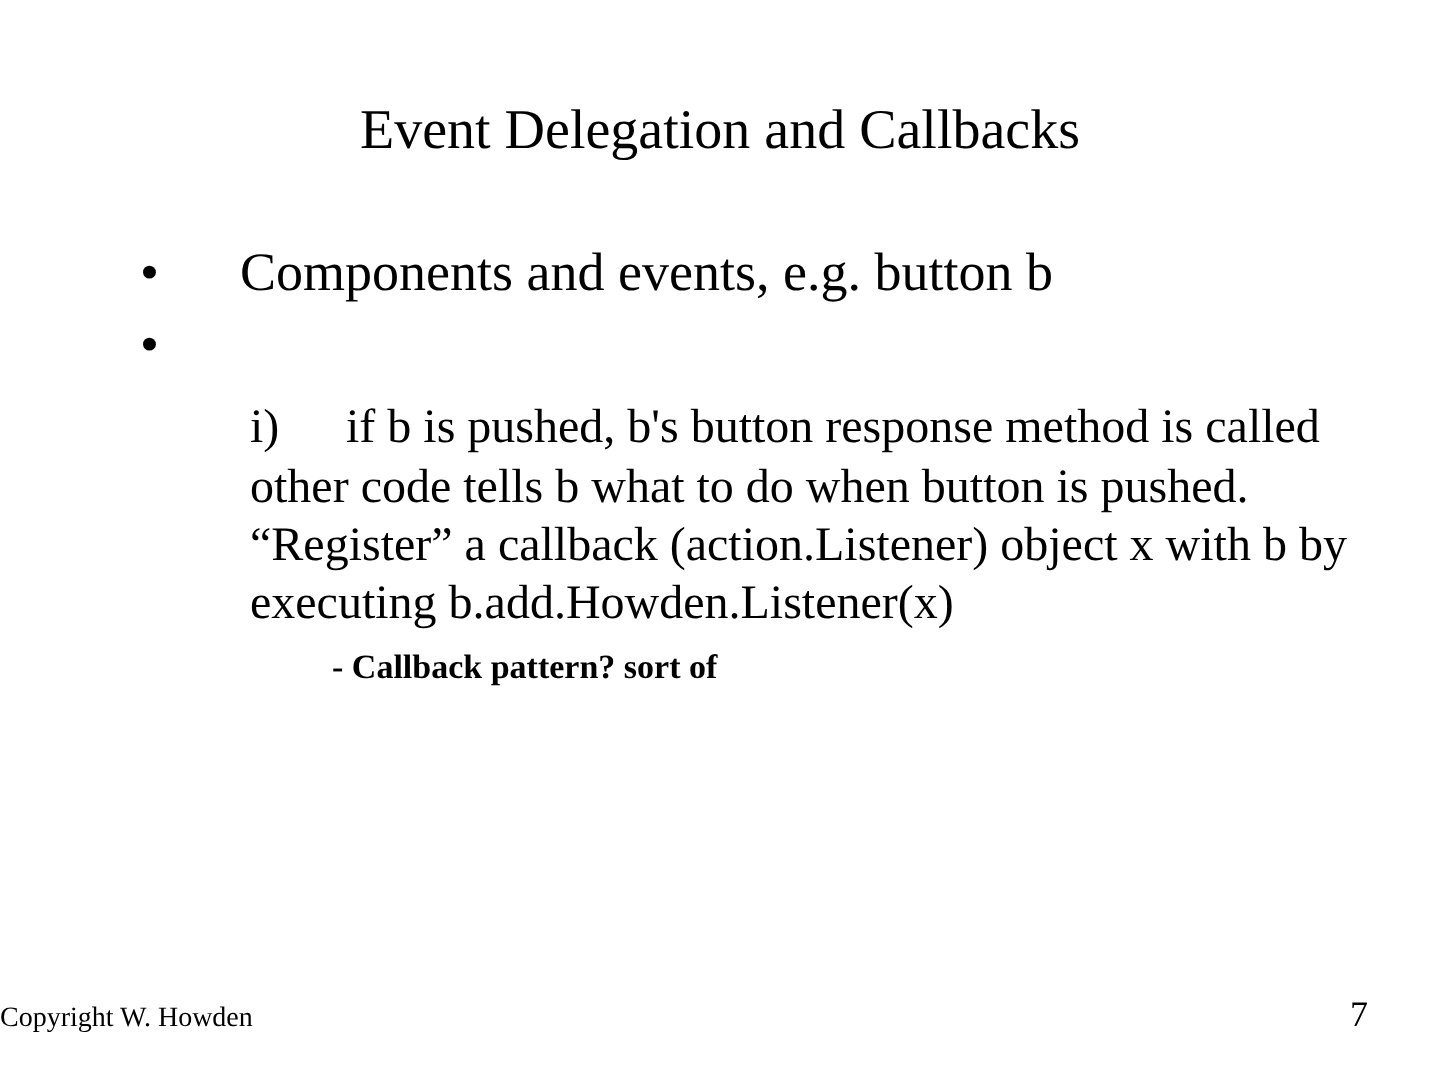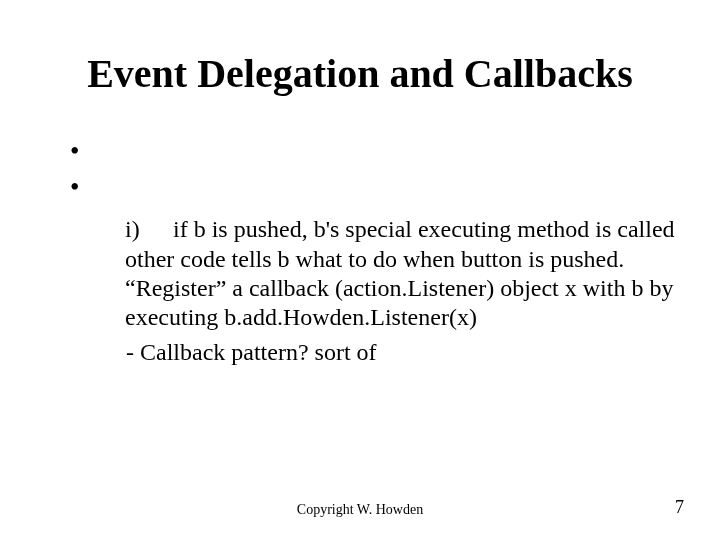--- a/index.html
+++ b/index.html
@@ -6,24 +6,24 @@
     body {
       width: 720px;
       height: 540px;
       background: #ffffff;
       font-family: "Times New Roman", Times, serif;
       color: #000000;
       position: relative;
       padding: 50px 40px 30px 40px;
     }
     .title {
-      font-size: 40px;
+      font-size: 28px;
       text-align: center;
       margin-bottom: 38px;
-      font-weight: bold;
+      font-weight: normal;
     }
     .bullets {
       margin-left: 30px;
     }
     .bullet-row {
       display: flex;
       font-size: 27px;
       line-height: 1.25;
       margin-bottom: 2px;
     }
@@ -39,56 +39,58 @@
       display: flex;
       font-size: 24px;
       line-height: 1.22;
       margin-bottom: 1px;
     }
     .sub-mark {
       width: 48px;
       flex-shrink: 0;
     }
     .sub-note {
-      margin-left: 56px;
-      font-size: 24px;
+      margin-left: 96px;
+      font-size: 17px;
       margin-top: 6px;
+      font-weight: bold;
     }
     .footer-copy {
       position: absolute;
       bottom: 22px;
       left: 0;
       width: 720px;
-      text-align: center;
+      text-align: left;
       font-size: 14px;
     }
     .page-num {
       position: absolute;
       bottom: 22px;
       right: 36px;
       font-size: 18px;
     }
   </style>
 </head>
 <body>
 
 <h1 class="title">Event Delegation and Callbacks</h1>
 
 <div class="bullets">
   <div class="bullet-row">
     <span class="bullet-mark">•</span>
+    <span>Components and events, e.g. button b</span>
   </div>
   <div class="bullet-row">
     <span class="bullet-mark">•</span>
   </div>
 
   <div class="sublist">
     <div class="sub-row">
       <span class="sub-mark">i)</span>
-      <span>if b is pushed, b's special executing method is called</span>
+      <span>if b is pushed, b's button response method is called</span>
     </div>
     <div class="sub-row">
       <span>other code tells b what to do when button is pushed.  “Register” a callback (action.Listener) object x with b by executing b.add.Howden.Listener(x)</span>
     </div>
   </div>
 
   <div class="sub-note">- Callback pattern? sort of</div>
 </div>
 
 <div class="footer-copy">Copyright W. Howden</div>

